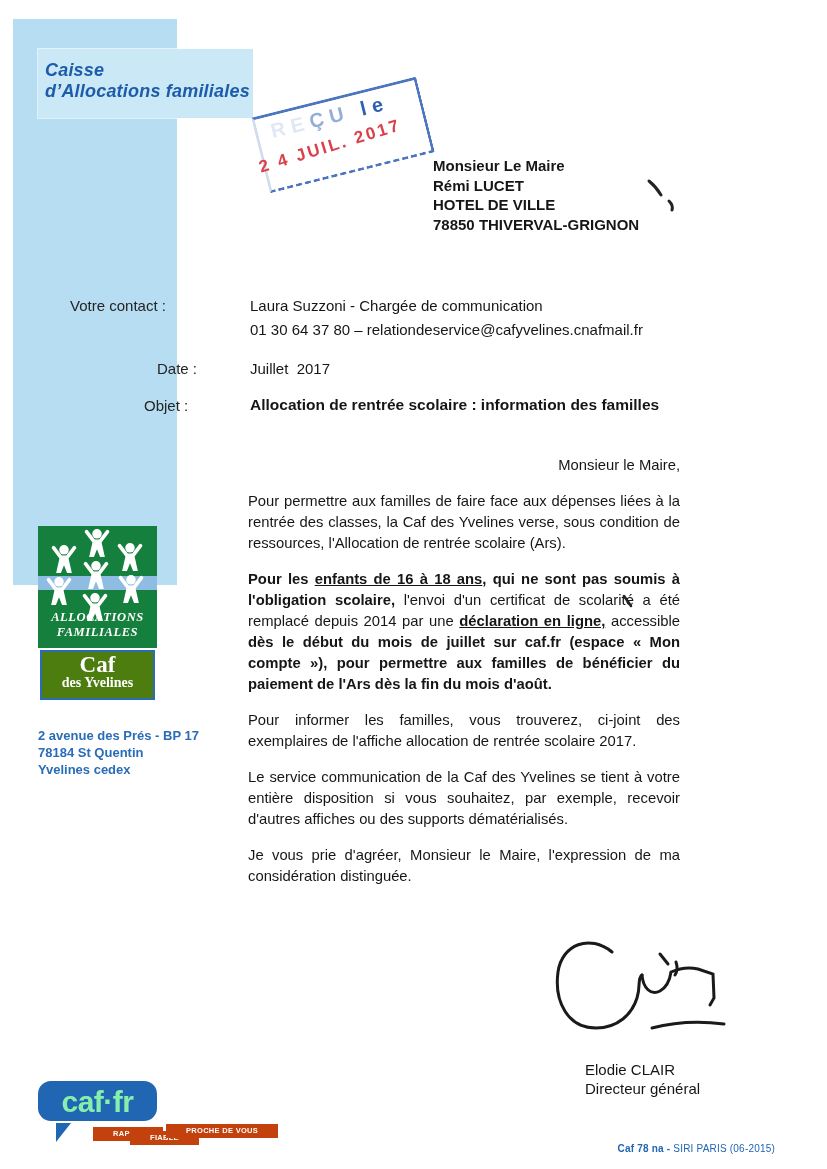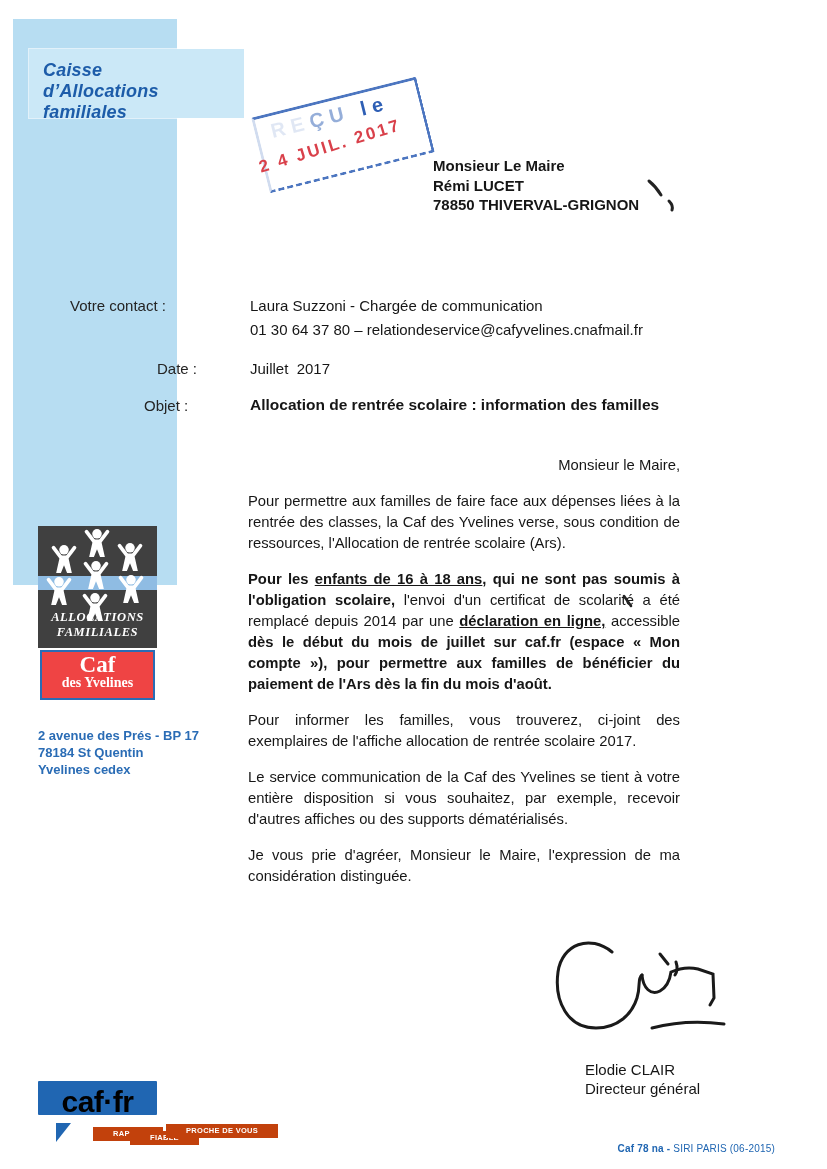--- a/index.html
+++ b/index.html
@@ -5,24 +5,24 @@
   html,body{margin:0;padding:0}
   body{
     width:827px;height:1169px;position:relative;background:#ffffff;
     font-family:"Liberation Sans",sans-serif;color:#161616;overflow:hidden;
   }
   .abs{position:absolute}
 
   
   .side-col{left:13px;top:19px;width:164px;height:566px;background:#b7ddf2}
   .caisse-box{
-    left:29px;top:49px;width:215px;height:69px;background:#cbe8f7;
+    left:38px;top:49px;width:215px;height:69px;background:#cbe8f7;
     box-shadow:0 0 0 1px rgba(255,255,255,.6);
     color:#1d5ca9;font-weight:bold;font-style:italic;font-size:18px;line-height:21px;
-    padding:11px 0 0 14px;box-sizing:border-box;letter-spacing:.2px;
+    padding:11px 0 0 7px;box-sizing:border-box;letter-spacing:.2px;
   }
 
   
   .stamp{left:258px;top:96px;width:170px;height:78px;transform:rotate(-14deg);color:#2e5fb5}
   .stamp-box{position:absolute;left:0;top:0;right:0;bottom:0;
     border:3px solid rgba(46,95,181,.85);border-bottom-style:dashed;
     border-left-color:rgba(46,95,181,.22);border-radius:2px}
   .stamp-l1{position:absolute;top:7px;left:16px;font-size:20px;font-weight:bold;
     letter-spacing:6px;white-space:pre}
   .stamp-l1 .f1{opacity:.14}
@@ -54,37 +54,37 @@
 
   
   .sig{left:530px;top:938px;width:210px;height:110px}
   .signer{left:585px;top:1060px;font-size:15px;line-height:19px}
 
   
   .pen1{left:645px;top:175px;width:40px;height:40px}
   .pen2{left:621px;top:594px;width:16px;height:16px}
 
   
-  .logo-square{left:38px;top:526px;width:119px;height:122px;background:#404040}
+  .logo-square{left:38px;top:526px;width:119px;height:122px;background:#15803d}
   .logo-square svg{display:block}
   .brand-line{position:absolute;left:0;width:119px;text-align:center;color:#fff;
     font-family:"Liberation Serif",serif;font-style:italic;font-weight:bold;
     font-size:12.5px;letter-spacing:.6px}
   .brand1{top:84px}
   .brand2{top:99px}
-  .caf-box{left:40px;top:650px;width:115px;height:50px;background:#ef4444;
+  .caf-box{left:40px;top:650px;width:115px;height:50px;background:#4d7c0f;
     border:2px solid #2a6cb5;box-sizing:border-box;text-align:center;color:#fff;
     font-family:"Liberation Serif",serif;font-weight:bold}
   .caf-word{font-size:23px;line-height:24px;margin-top:1px}
   .caf-region{font-size:14px;line-height:16px;margin-top:-2px}
   .sender-addr{left:38px;top:727px;color:#2a6cb5;font-weight:bold;font-size:13px;line-height:17px}
 
   
-  .caffr{left:38px;top:1081px;width:119px;height:34px;background:#2066b2;border-radius:1px;
-    color:#000000;text-align:center;font-weight:bold;font-size:30px;line-height:42px;letter-spacing:-.5px}
+  .caffr{left:38px;top:1081px;width:119px;height:40px;background:#2066b2;border-radius:13px;
+    color:#86efac;text-align:center;font-weight:bold;font-size:30px;line-height:42px;letter-spacing:-.5px}
   .caffr-tail{left:56px;top:1123px;width:0;height:0;
     border-top:19px solid #2066b2;border-right:15px solid transparent}
   .badge{position:absolute;background:#c2410c;color:#fff;font-weight:bold;font-size:7.5px;
     letter-spacing:.3px;padding:3px 20px;line-height:1;white-space:nowrap}
   .badge0{left:93px;top:1127px}
   .badge1{left:130px;top:1131px}
   .badge2{left:166px;top:1124px}
 
   
   .doc-ref{right:52px;top:1143px;font-size:10px;color:#2066b2;letter-spacing:.2px}
@@ -101,20 +101,21 @@
 
 <div class="abs stamp">
   <div class="stamp-box"></div>
   <div class="stamp-l1"><span class="f1">RE</span><span class="f2">ÇU</span><span> le</span></div>
   <div class="stamp-date">2 4 JUIL. 2017</div>
 </div>
 
 <div class="abs recipient">
   <div>Monsieur Le Maire</div>
   <div>Rémi LUCET</div>
+  <div>HOTEL DE VILLE</div>
   <div>78850 THIVERVAL-GRIGNON</div>
 </div>
 
 <svg class="abs pen1" viewBox="0 0 40 40">
   <path d="M4,6 C9,10 13,15 16,20" stroke="#222" stroke-width="3" fill="none" stroke-linecap="round"></path>
   <path d="M24,26 C27,29 28,32 27,35" stroke="#222" stroke-width="3" fill="none" stroke-linecap="round"></path>
 </svg>
 
 <div class="abs lbl lbl-contact">Votre contact :</div>
 <div class="abs val val-contact-name">Laura Suzzoni - Chargée de communication</div>

